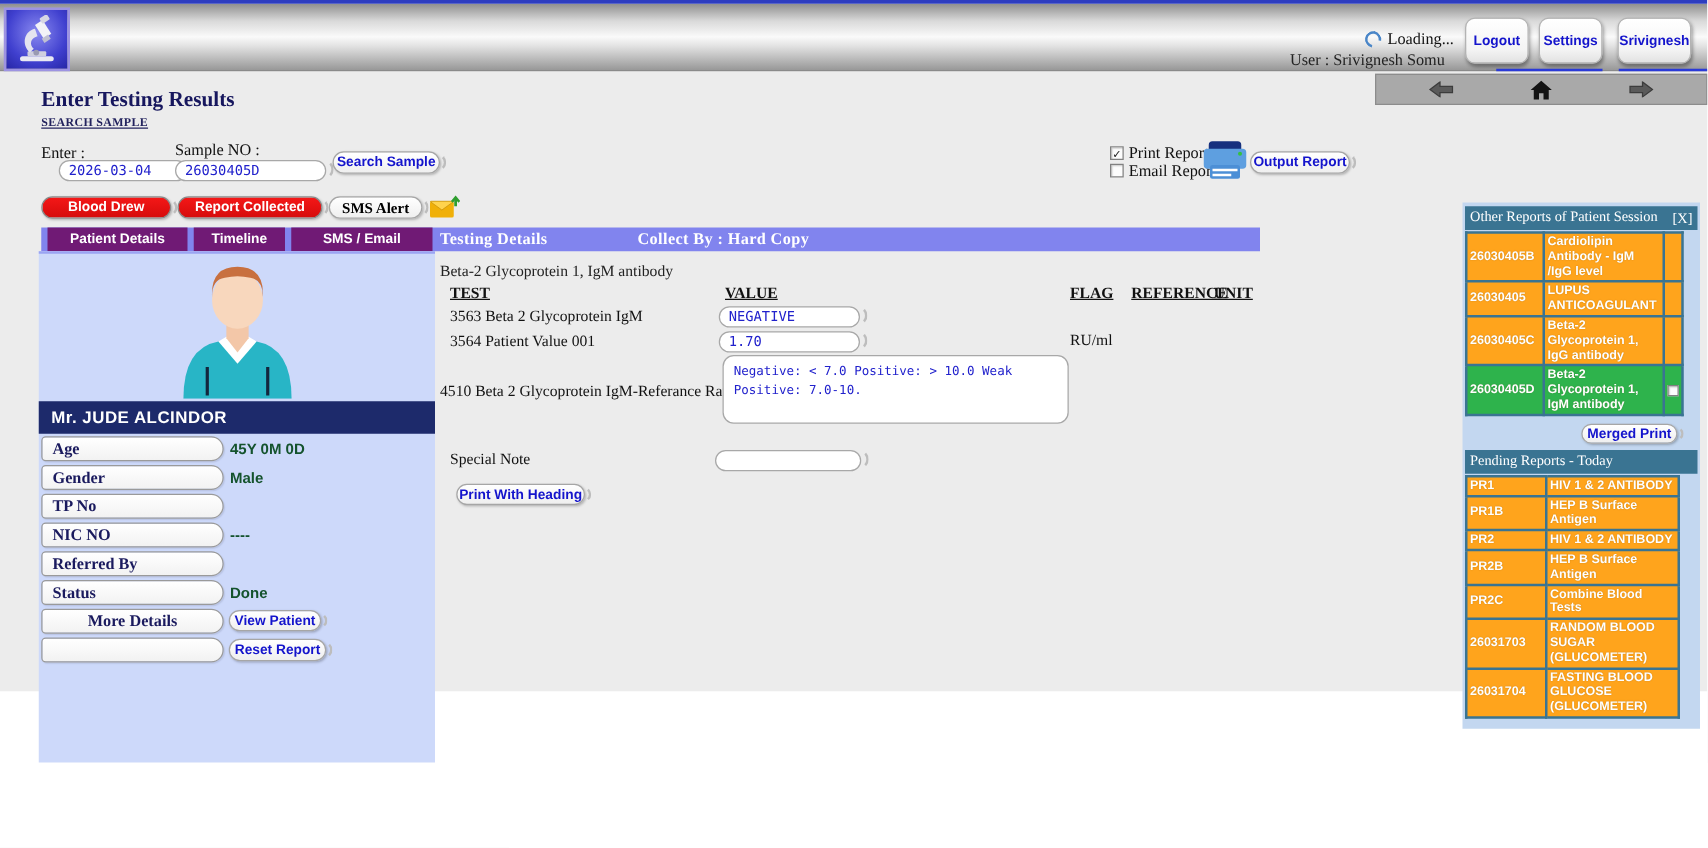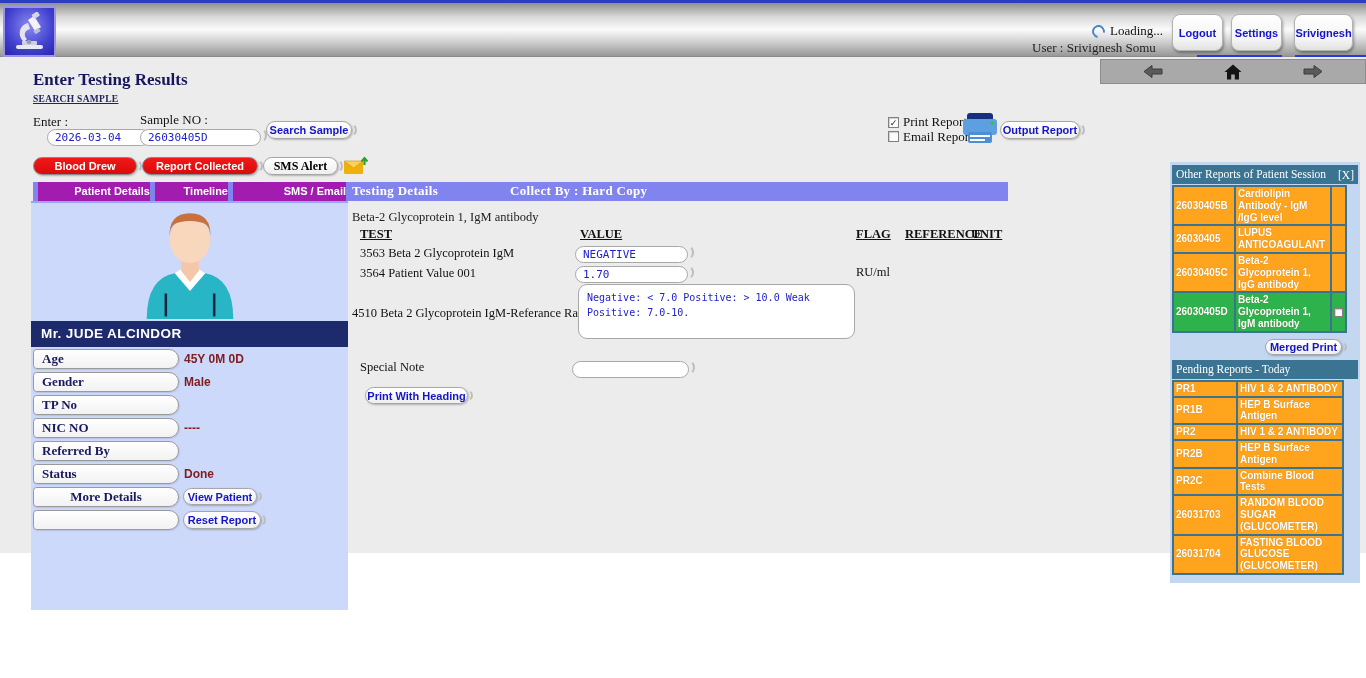--- a/index.html
+++ b/index.html
@@ -54,36 +54,36 @@
   .red-btn { background:linear-gradient(180deg,#f41717,#d60c0c); color:#fff; border-color:#8a8a8a; }
   .plain-btn { color:#000; font:bold 12px "Liberation Serif", serif; }
 
   .cb { width:11px; height:11px; background:#fcfcfc; border:1px solid #808080;
         box-shadow:inset 1px 1px 1px #d0d0d0; font:9px/10px "Liberation Sans", sans-serif;
         text-align:center; color:#222; cursor:pointer; }
   .cb.checked::after { content:"✓"; }
 
   
   .tabstrip { left:33px; top:182px; width:975px; height:19px; background:#8184ee; }
-  .tab { position:absolute; top:0; height:19px; background:#a21caf; color:#fff;
-         font:bold 11px/19px "Liberation Sans", sans-serif; text-align:right; cursor:pointer; }
+  .tab { position:absolute; top:0; height:19px; background:#701a75; color:#fff;
+         font:bold 11px/19px "Liberation Sans", sans-serif; text-align:center; cursor:pointer; }
   .strip-txt { position:absolute; top:1px; color:#fff; font:bold 13px "Liberation Serif", serif;
                letter-spacing:.3px; }
 
   
   .ppanel { left:31px; top:201px; width:317px; height:409px; background:#cdd9fa; border-top:2px solid #9aa4f2; }
   .name-bar { position:absolute; left:0; top:118px; width:100%; height:26px; background:#1d2a6b;
               color:#fff; font:bold 13.5px/26px "Liberation Sans", sans-serif; letter-spacing:.4px;
               padding-left:10px; }
   .plabel { position:absolute; left:2px; width:146px; height:20px;
             background:linear-gradient(180deg,#ffffff,#f2f2f2); border:1px solid #9a9a9a;
             border-radius:4px 11px 11px 4px; color:#1a1a5e;
             font:bold 13px/18px "Liberation Serif", serif; padding:0 8px;
             box-shadow:1px 1px 1px #b9c4e4; }
-  .pval { position:absolute; left:153px; font:bold 12px "Liberation Sans", sans-serif; color:#7f1d1d; }
+  .pval { position:absolute; left:153px; font:bold 12px "Liberation Sans", sans-serif; color:#14532d; }
 
   
   .sec-title { font:12.5px "Liberation Serif", serif; color:#222; }
   .colhead { position:absolute; font:bold 12.5px "Liberation Serif", serif; color:#111;
              text-decoration:underline; }
   .trow-label { position:absolute; font:12.5px "Liberation Serif", serif; color:#111; }
   .ref-area textarea { font:10px/1.5 "DejaVu Sans Mono", monospace; padding:5px 8px; resize:none; }
 
   
   .sidebar { left:1170px; top:162px; width:190px; background:#c3d7f0; padding:2px 0 8px 0; }

